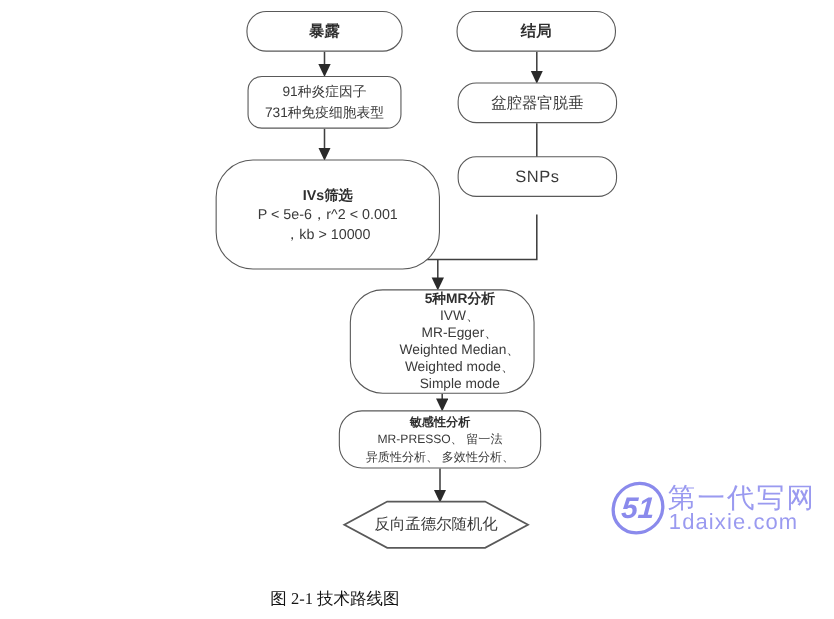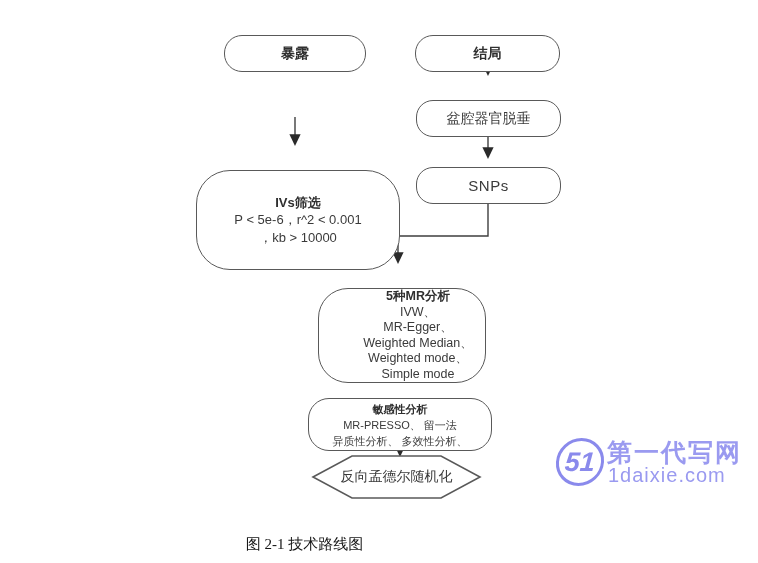--- a/index.html
+++ b/index.html
@@ -4,21 +4,21 @@
 <style>
   html,body{margin:0;padding:0;background:#ffffff;}
   .canvas{
     position:relative;width:758px;height:563px;background:#ffffff;overflow:hidden;
     font-family:"Liberation Sans","DejaVu Sans",sans-serif;color:#3a3a3a;
   }
   .connectors{position:absolute;left:0;top:0;width:758px;height:563px;pointer-events:none;}
   .node{
     position:absolute;box-sizing:border-box;background:#ffffff;border:1.6px solid #595959;
     display:flex;flex-direction:column;justify-content:center;align-items:center;
-    text-align:center;line-height:1.3;margin-top:25px;
+    text-align:center;line-height:1.3;
   }
   .node .title{font-weight:bold;color:#2f2f2f;}
   .box-exposure-header{left:224px;top:10px;width:142px;height:37px;border-radius:18px;font-size:14px;}
   .box-outcome-header{left:415px;top:10px;width:145px;height:37px;border-radius:18px;font-size:14px;}
   .box-exposure-data{left:225px;top:69px;width:140px;height:48px;border-radius:13px;font-size:12.5px;line-height:1.5;}
   .box-outcome-data{left:416px;top:75px;width:145px;height:37px;border-radius:17px;font-size:14px;}
   .box-ivs{left:196px;top:145px;width:204px;height:100px;border-radius:34px;font-size:13px;line-height:1.35;}
   .box-snps{left:416px;top:142px;width:145px;height:37px;border-radius:17px;font-size:15px;letter-spacing:.5px;}
   .box-mr{left:318px;top:263px;width:168px;height:95px;border-radius:30px;font-size:12.5px;line-height:15.5px;padding-left:32px;}
   .box-sens{left:308px;top:373px;width:184px;height:53px;border-radius:21px;font-size:11px;line-height:16px;}
@@ -26,21 +26,21 @@
     position:absolute;left:313px;top:456px;width:167px;height:42px;
     display:flex;justify-content:center;align-items:center;font-size:14px;color:#3a3a3a;
   }
   .watermark{position:absolute;left:553px;top:435px;width:205px;height:65px;}
   .wm-logo{
     position:absolute;left:3px;top:3px;width:42px;height:42px;border:3px solid #8a8aec;
     border-radius:50%;display:flex;justify-content:center;align-items:center;
     color:#8a8aec;font-size:27px;font-weight:bold;font-style:italic;transform:skewX(-4deg);
   }
   .wm-name{
-    position:absolute;left:54px;top:1px;font-size:25px;font-weight:bold;color:#9a9af0;
+    position:absolute;left:54px;top:1px;font-size:25px;font-weight:normal;color:#9a9af0;
     letter-spacing:2px;white-space:nowrap;
   }
   .wm-url{
     position:absolute;left:55px;top:29px;font-size:20px;color:#9a9af0;letter-spacing:1px;white-space:nowrap;
   }
   .caption{
     position:absolute;left:0;top:535px;width:609px;text-align:center;
     font-family:"Liberation Serif","DejaVu Serif",serif;font-size:15px;color:#141414;
   }
 </style>
@@ -76,20 +76,24 @@
   </svg>
 
   <div class="node box-exposure-header">
     <span class="title">暴露</span>
   </div>
 
   <div class="node box-outcome-header">
     <span class="title">结局</span>
   </div>
 
+  <div class="node box-exposure-data">
+    <span>91种炎症因子</span>
+    <span>731种免疫细胞表型</span>
+  </div>
 
   <div class="node box-outcome-data">
     <span>盆腔器官脱垂</span>
   </div>
 
   <div class="node box-ivs">
     <span class="title">IVs筛选</span>
     <span>P &lt; 5e-6，r^2 &lt; 0.001</span>
     <span>，kb &gt; 10000</span>
   </div>

